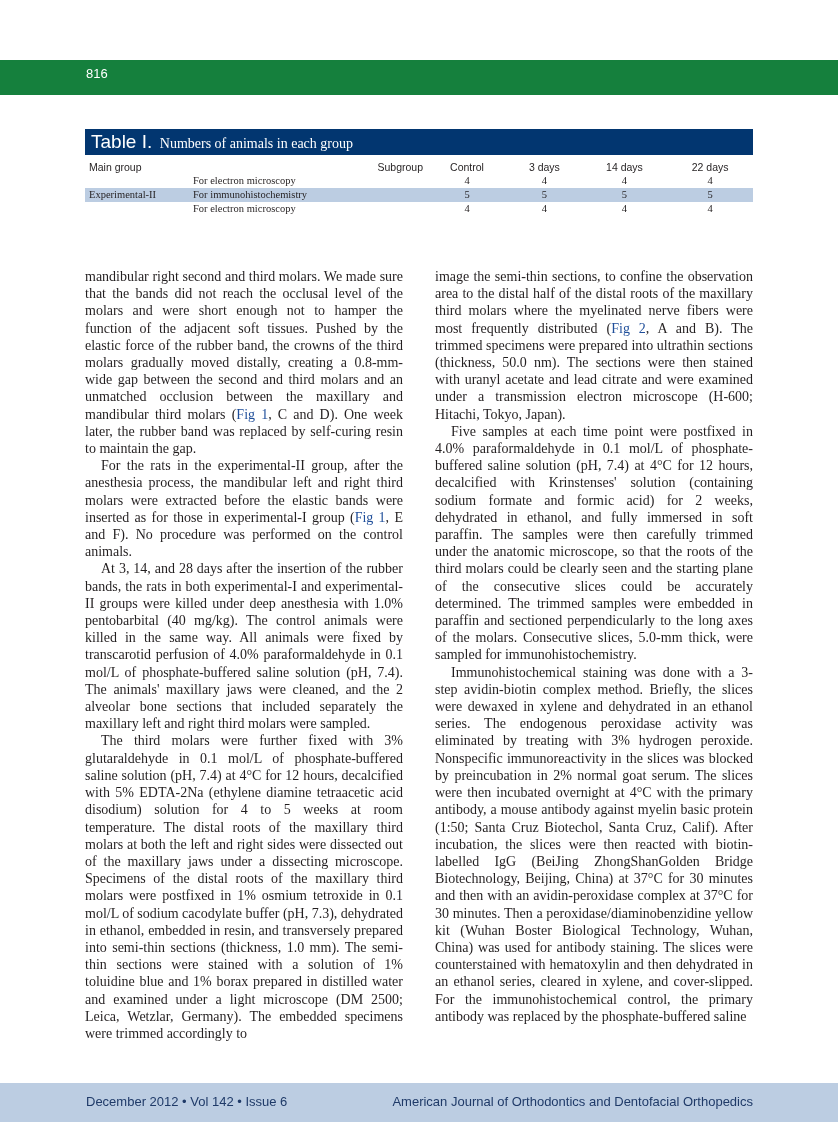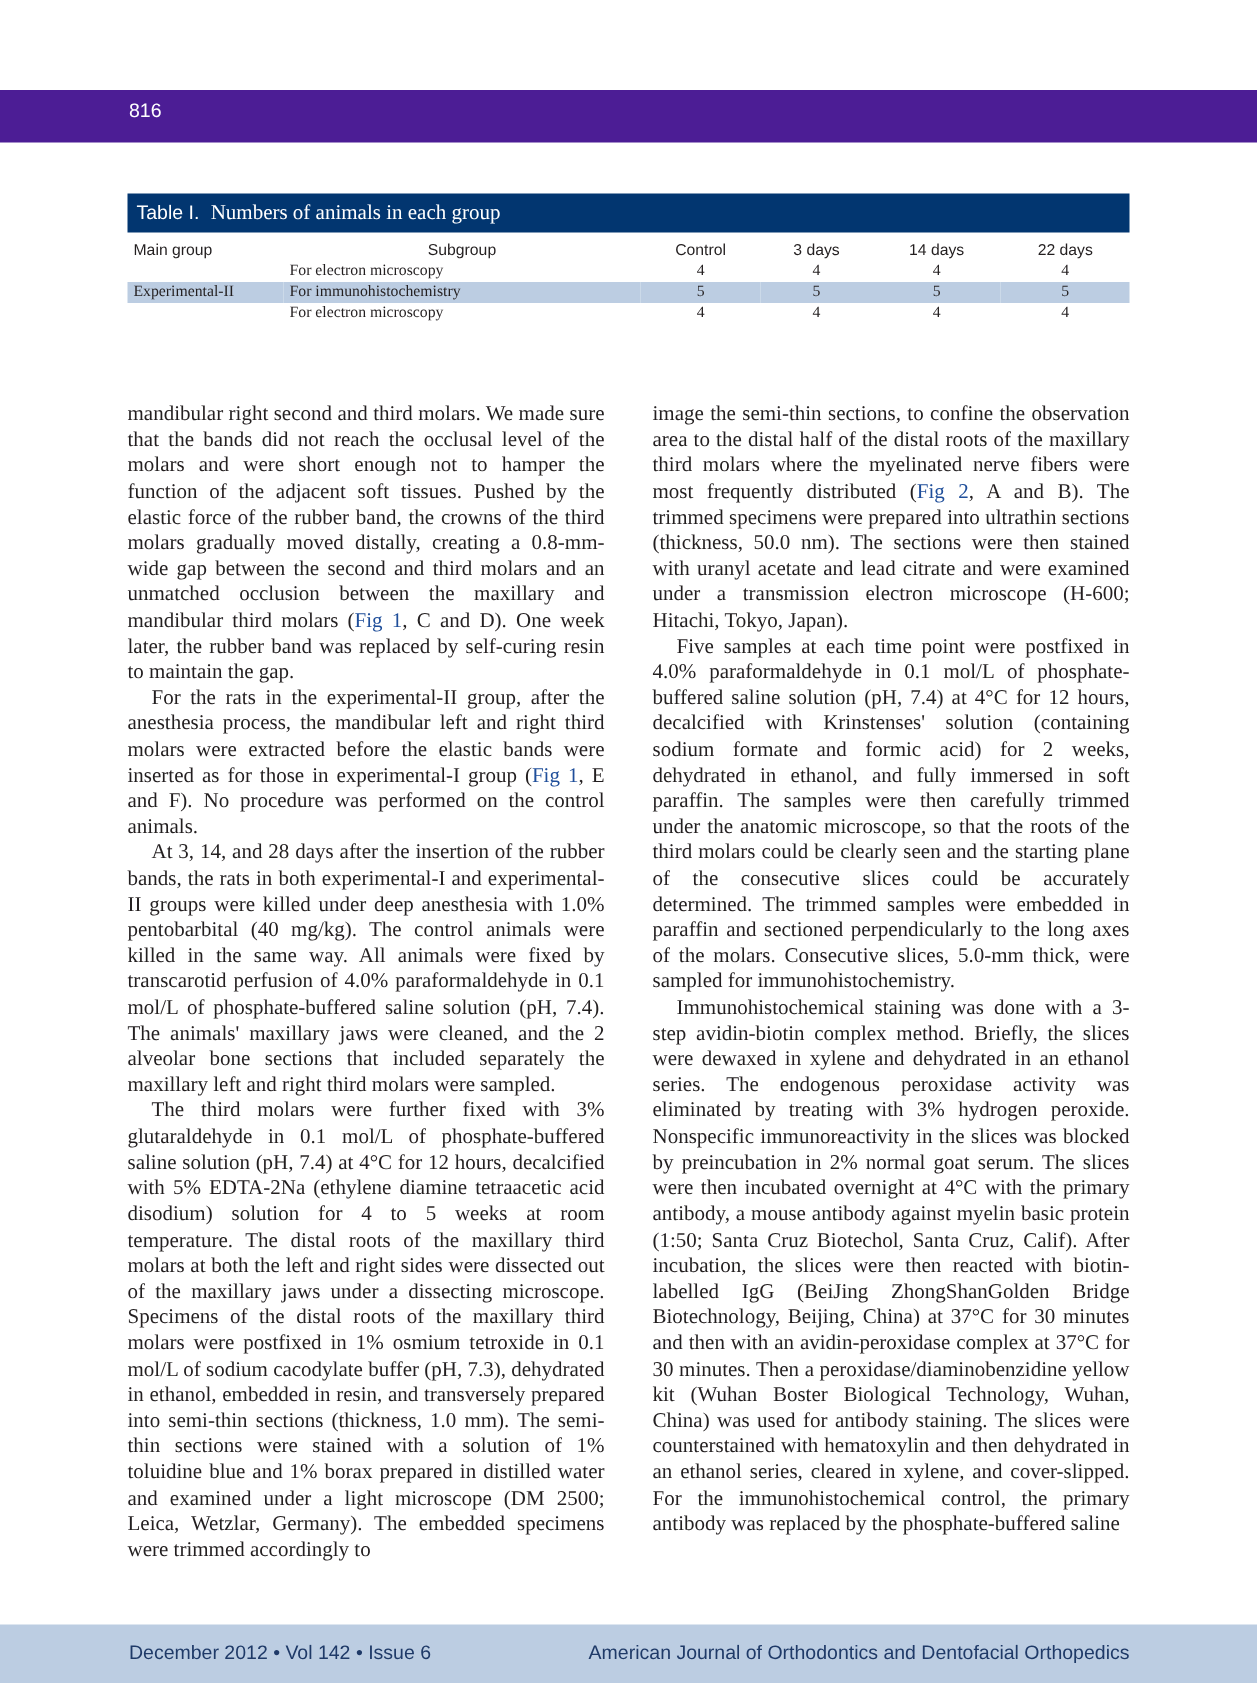--- a/index.html
+++ b/index.html
@@ -2,43 +2,43 @@
 <html><head>
 <meta charset="utf-8">
 <style>
   html, body { margin: 0; padding: 0; }
   body {
     width: 838px; height: 1122px; position: relative; background: #ffffff;
     overflow: hidden; font-family: "Liberation Serif", serif; color: #231f20;
   }
   .running-header {
     position: absolute; left: 0; top: 60px; width: 838px; height: 35px;
-    background: #4c1d95; color: #ffffff;
+    background: #15803d; color: #ffffff;
     font-family: "Liberation Sans", sans-serif; font-size: 13px;
   }
   .running-header .page-num { position: absolute; left: 86px; top: 6px; }
   .running-header .authors { position: absolute; right: 86px; top: 6px; margin-top: 34px; }
 
   .table-wrap { position: absolute; left: 85px; top: 129px; width: 668px; }
   .table-title {
     background: #023670; color: #fff; height: 26px; line-height: 26px;
     padding-left: 6px; font-size: 14px;
   }
-  .table-title .label { font-family: "Liberation Sans", sans-serif; font-size: 13px; margin-right: 4px; }
+  .table-title .label { font-family: "Liberation Sans", sans-serif; font-size: 19px; margin-right: 4px; }
   table { width: 100%; border-collapse: collapse; font-size: 10.5px; margin-top: 4px; }
   th {
     font-family: "Liberation Sans", sans-serif; font-weight: normal; font-size: 10.5px;
     height: 15px; padding: 0 4px; text-align: center;
   }
   th.left { text-align: left; }
   td { height: 14px; padding: 0 4px; text-align: center; line-height: 14px; }
   td.left { text-align: left; }
   tr.shade td { background: #bccde2; }
   th.c-main { width: 96px; }
-  th.c-sub { width: 230px; }
+  th.c-sub { width: 230px; text-align: right; }
 
   .col {
     position: absolute; top: 268px; width: 318px;
     font-size: 14px; line-height: 17.2px; text-align: justify; hyphens: manual;
   }
   .col-left { left: 85px; }
   .col-right { left: 435px; }
   .col p { margin: 0; }
   .col p.indent { text-indent: 16px; }
   .link { color: #1f4e9a; }

